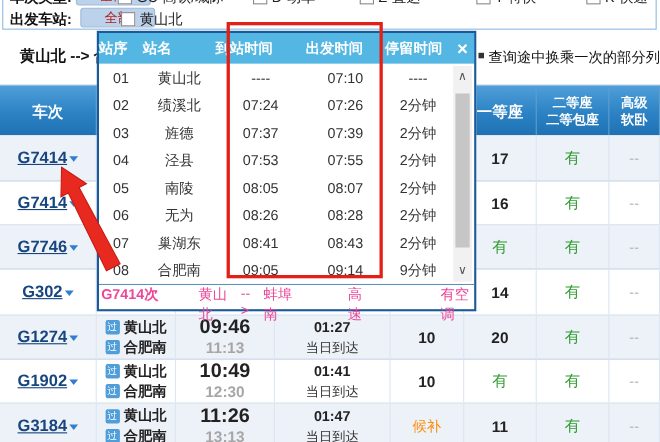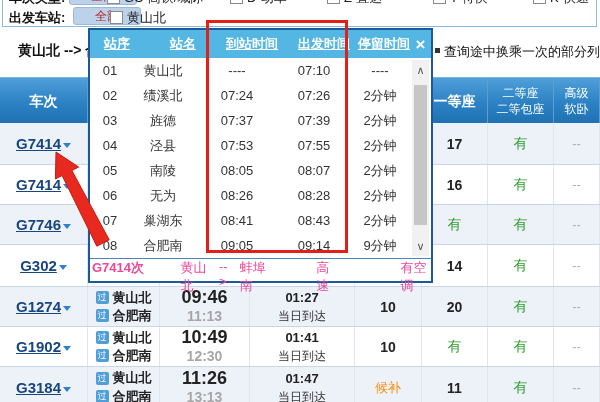--- a/index.html
+++ b/index.html
@@ -23,21 +23,21 @@
   .route-bullet { position:absolute; left:435px; top:48px; width:5px; height:5px; background:#333; }
   .route-right { position:absolute; left:444px; top:43px; font-size:13px; color:#111; white-space:nowrap; }
 
   
   .main-table { position:absolute; left:0; top:77px; width:600px; }
   .thead { display:grid; grid-template-columns:88px 72px 90px 105px 67px 66px 66px 46px;
     height:46px; background:linear-gradient(180deg,#4f9fd9 0%,#2c82c4 55%,#1e72b4 100%);
     border-top:1px solid #7fb0d8; }
   .thead .th { display:flex; flex-direction:column; align-items:center; justify-content:center;
     color:#fff; font-weight:bold; font-size:14px; border-right:1px solid #5e9ecf; line-height:16px; }
-  .thead .th .sub { font-size:12px; font-weight:normal; }
+  .thead .th .sub { font-size:12px; font-weight:bold; }
   .trow { display:grid; grid-template-columns:88px 72px 90px 105px 67px 66px 66px 46px;
     border-bottom:1px solid #c9d6e8; }
   .trow.odd { background:#edf1f8; }
   .trow .td { border-right:1px solid #dde6f1; padding:2px 0; display:flex;
     flex-direction:column; justify-content:center; align-items:center; font-size:13px; color:#333; overflow:hidden; }
   .td.train-cell { justify-content:center; }
   .train-link { color:#17457e; font-weight:bold; font-size:15px; text-decoration:underline; white-space:nowrap; }
   .caret { display:inline-block; width:0; height:0; border-left:4px solid transparent;
     border-right:4px solid transparent; border-top:5px solid #2f7fd0; margin-left:2px; vertical-align:1px; }
   .st-line { display:flex; align-items:center; height:19px; white-space:nowrap; font-weight:bold; color:#222; font-size:13px; }
@@ -50,21 +50,21 @@
   .seat-num { font-size:14px; font-weight:bold; color:#222; }
   .seat-avail { font-size:14px; color:#2f9e2f; }
   .seat-dash { font-size:13px; color:#b0b0b0; }
   .seat-wait { font-size:13px; color:#ff8a00; }
 
   
   .popup { position:absolute; left:88px; top:28px; width:345px; height:255px;
     border:2px solid #1a5a9b; background:#fff; z-index:10; }
   .popup-header { display:flex; height:28px; background:#54b7e3; color:#fff;
     font-size:13px; font-weight:bold; align-items:center; }
-  .ph { text-align:right;text-decoration:underline; }
+  .ph { text-align:left; }
   .ph.c1{width:40px;} .ph.c2{width:66px;} .ph.c3{width:82px;} .ph.c4{width:72px;} .ph.c5{width:60px;}
   .popup-close { width:21px; text-align:center; color:#fff; font-weight:bold; font-size:17px;
     line-height:21px; cursor:default; }
   .popup-body { position:relative; height:200px; background:#fff; }
   .prow { display:flex; height:25px; align-items:center; font-size:13px; color:#333; }
   .pc { text-align:center; }
   .pc.c1{width:40px;} .pc.c2{width:66px;} .pc.c3{width:82px;} .pc.c4{width:72px;} .pc.c5{width:60px;}
   .scrollbar { position:absolute; right:2px; top:2px; width:17px; height:196px; background:#f1f1f1; }
   .scroll-up,.scroll-down { position:absolute; left:0; width:17px; height:16px; color:#555;
     font-size:11px; text-align:center; line-height:16px; }

